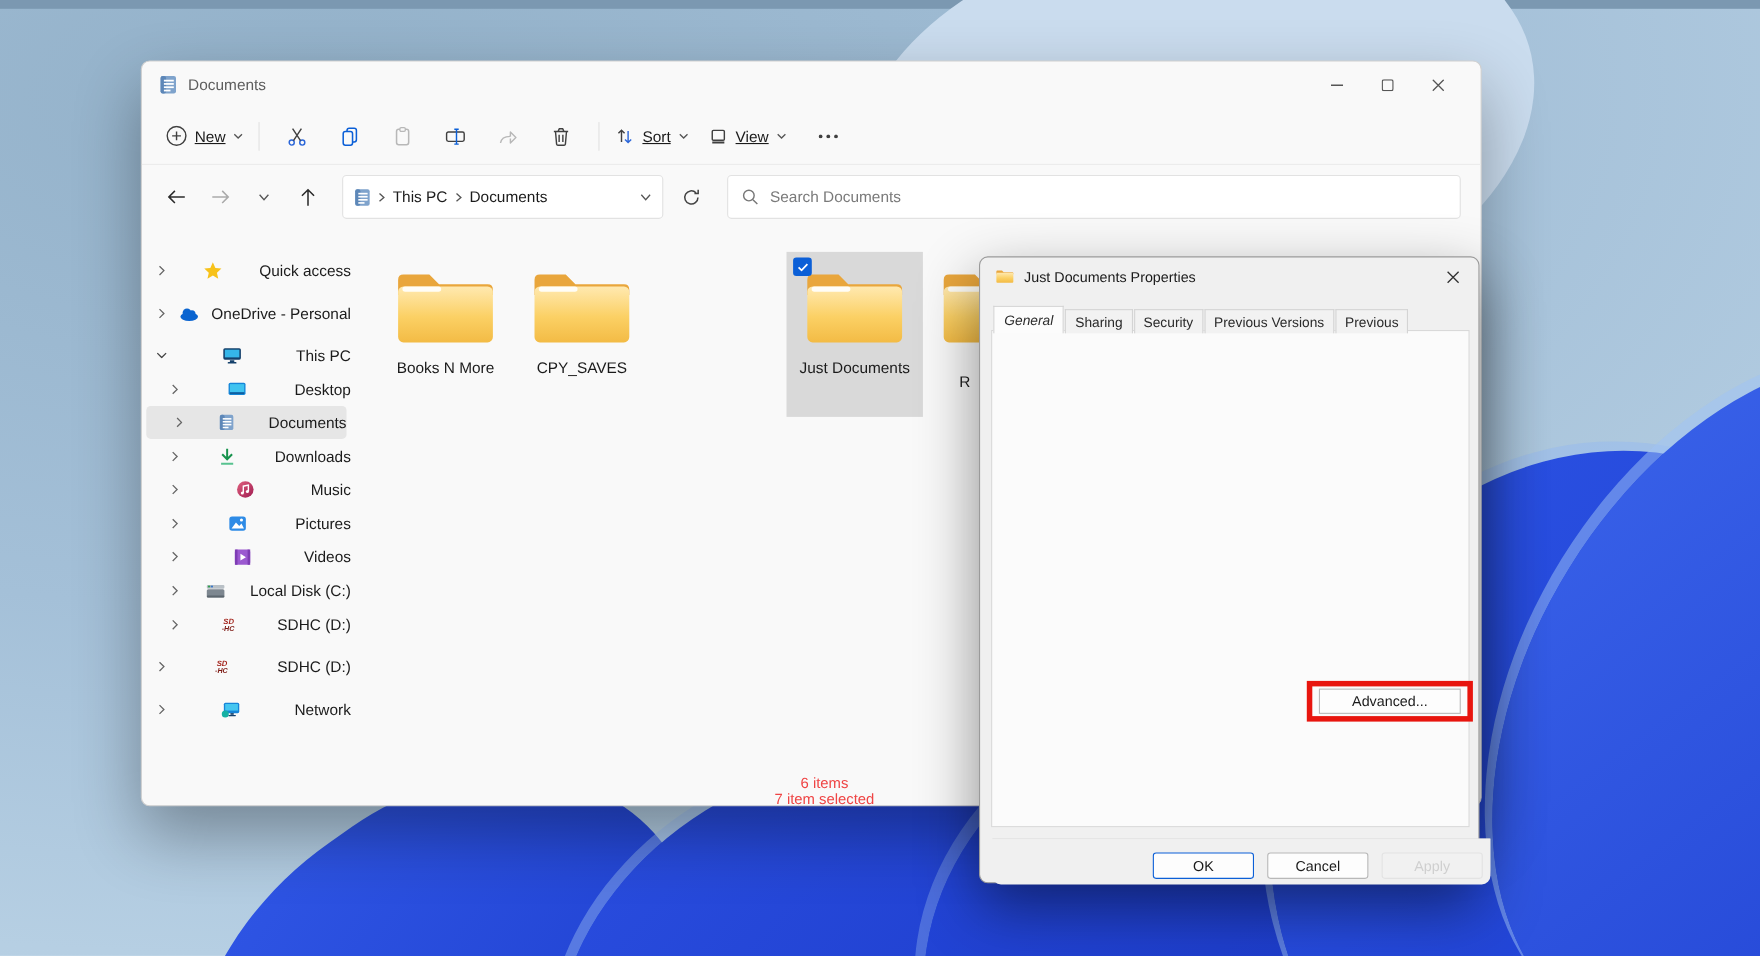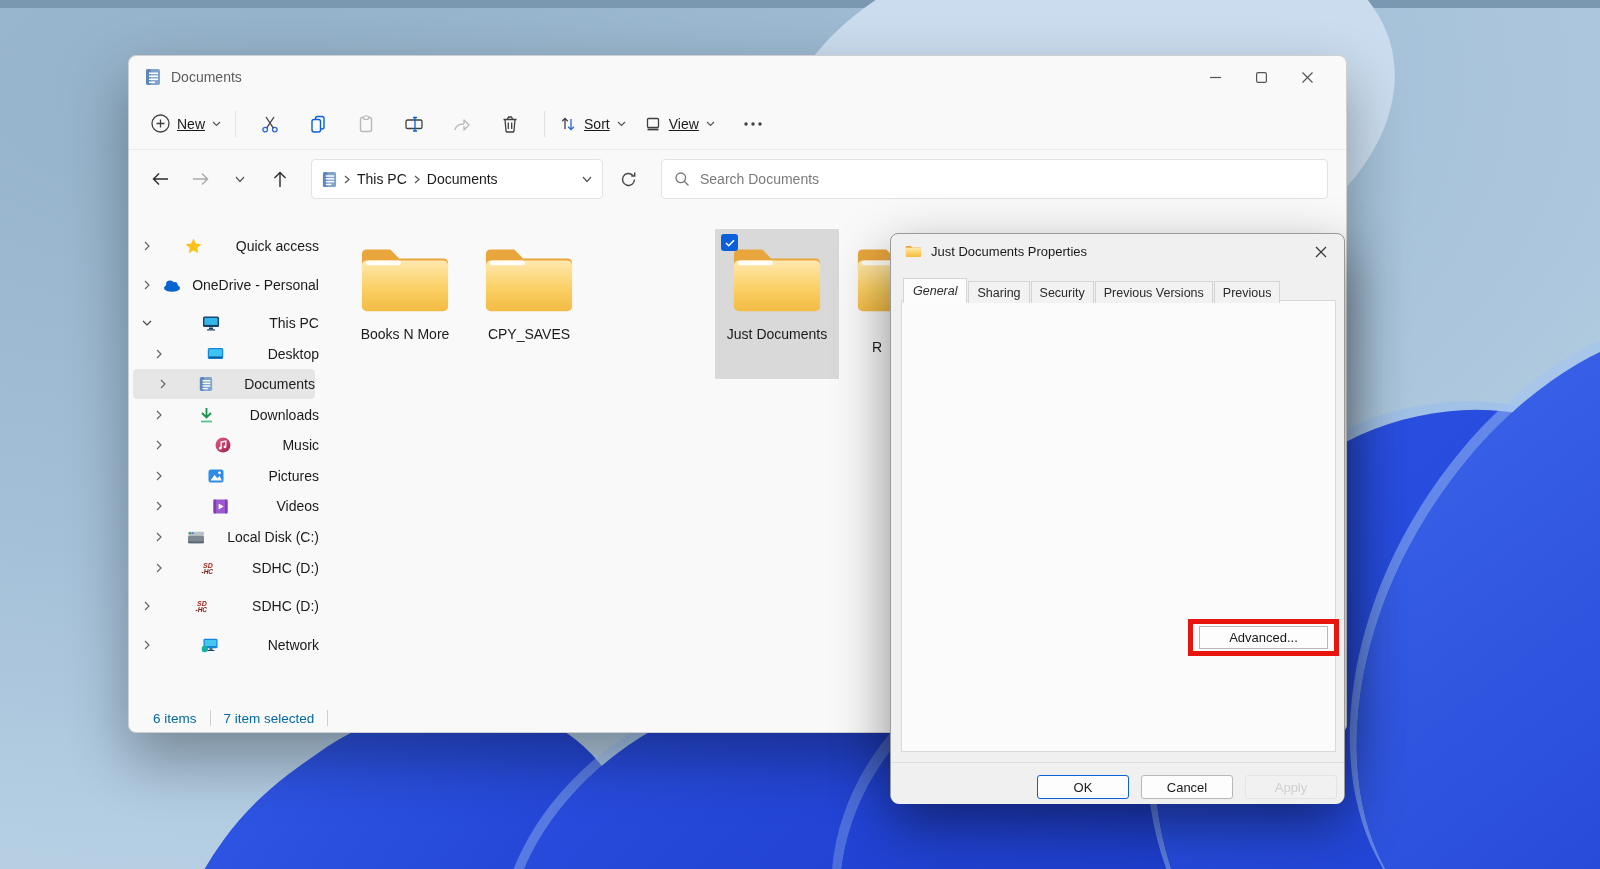--- a/index.html
+++ b/index.html
@@ -51,21 +51,21 @@
   .srow.sel{background:#e6e6e6;border-radius:4px;left:4px;width:182px;}
   .mainpane{position:relative;flex:1;}
   .tile{position:absolute;top:21px;width:124px;height:150px;text-align:center;}
   .tile .ficon{margin:8px auto 0;display:block;}
   .tile .tlabel{font-size:14px;margin-top:7px;color:#1b1b1b;}
   .tile.sel{background:var(--selection);}
   .tile .tick{position:absolute;left:6px;top:5px;width:17px;height:17px;background:var(--accent);border-radius:3px;
     display:flex;align-items:center;justify-content:center;}
   .tile5 .tlabel{text-align:left;padding-left:33px;margin-top:20px;}
   .statusbar{position:absolute;left:0;bottom:0;width:100%;height:28px;display:flex;align-items:center;
-    padding-left:24px;font-size:13.5px;color:#0369a1;border-radius:0 0 8px 8px;}
+    padding-left:24px;font-size:13.5px;color:#ef4444;border-radius:0 0 8px 8px;flex-direction:column;}
   .sdiv{width:1px;height:16px;background:#cfcfcf;margin:0 13px;}
 
   
   .dialog{position:absolute;left:890px;top:233px;width:455px;height:570px;background:#f0f0f0;
     border:1px solid #9a9a9a;border-radius:8px;box-shadow:0 22px 55px rgba(0,0,0,.45);font-size:13px;color:#1a1a1a;}
   .dlg-title{height:34px;display:flex;align-items:center;padding:0 14px;gap:9px;font-size:13px;}
   .dlg-close{position:absolute;right:14px;top:9px;width:18px;height:18px;display:flex;align-items:center;justify-content:center;}
   .tabstrip{position:absolute;left:12px;top:44px;display:flex;align-items:flex-end;z-index:2;}
   .tab{padding:4px 8px 3px;border:1px solid #d4d4d4;border-bottom:none;background:#f2f2f2;font-size:12.5px;margin-right:1px;color:#2a2a2a;}
   .tab.active{background:#fcfcfc;padding:5px 9px 5px;position:relative;font-style:italic;}
@@ -77,21 +77,21 @@
   .nameinput{position:absolute;left:118px;top:88px;width:312px;height:28px;border:1px solid #bdbdbd;background:#fff;
     font-size:13px;padding:0 8px;font-family:"Liberation Sans",sans-serif;color:#1a1a1a;}
   .dfolder{position:absolute;left:30px;top:84px;}
   .cb{position:absolute;width:14px;height:14px;border:1px solid #8a8a8a;background:#fff;border-radius:2px;}
   .cb.indet{background:#2f67c6;border-color:#2f67c6;display:flex;align-items:center;justify-content:center;}
   .cb.indet::after{content:"";width:8px;height:2px;background:#fff;}
   .cbtext{position:absolute;font-size:13px;}
   .redbox{position:absolute;left:297px;top:385px;width:151px;height:37px;border:5px solid var(--red);z-index:3;}
   .advbtn{position:absolute;left:308px;top:392px;width:129px;height:23px;background:#fdfdfd;border:1px solid #b8b8b8;
     display:flex;align-items:center;justify-content:center;font-size:13px;z-index:4;}
-  .dlg-footer{position:absolute;left:0;top:528px;width:100%;height:42px;background:#f0f0f0;border-top:1px solid #dedede;border-radius:0 0 8px 8px;}
+  .dlg-footer{position:absolute;left:11px;top:528px;width:100%;height:42px;background:#f0f0f0;border-top:1px solid #dedede;border-radius:0 0 8px 8px;}
   .dbtn{position:absolute;top:12px;width:92px;height:24px;background:#fdfdfd;border:1px solid #b8b8b8;border-radius:3px;
     display:flex;align-items:center;justify-content:center;font-size:13px;}
   .dbtn.primary{border:1px solid var(--accent);}
   .dbtn.disabled{color:#9b9b9b;border-color:#cfcfcf;background:#f3f3f3;}
   svg{display:block;}
 </style>
 </head>
 <body>
 
 <svg width="0" height="0" style="position:absolute">

